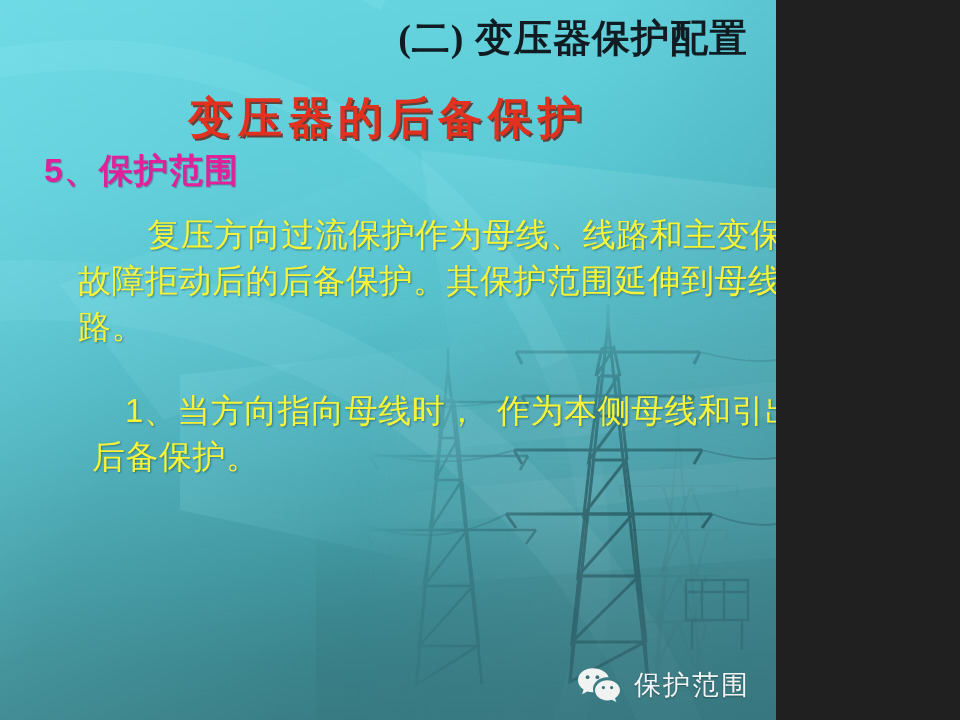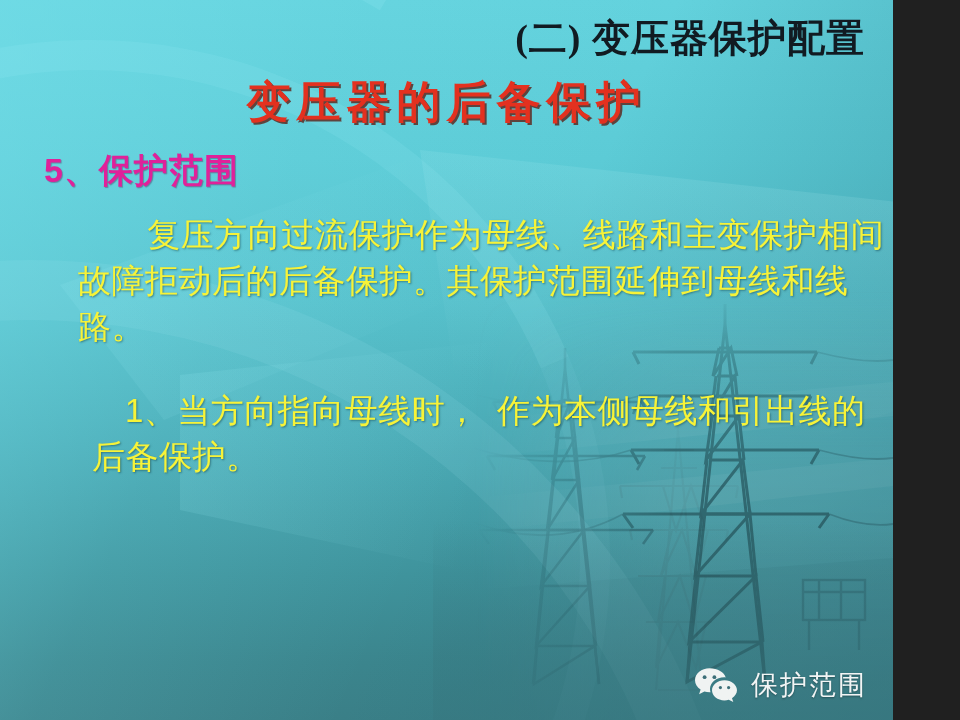--- a/index.html
+++ b/index.html
@@ -3,21 +3,21 @@
 <meta charset="utf-8">
 <title>变压器的后备保护</title>
 <style>
   html, body {
     margin: 0;
     padding: 0;
     background: #202020;
   }
   #slide {
     position: relative;
-    width: 893px;
+    width: 776px;
     height: 720px;
     overflow: hidden;
     font-family: "Liberation Sans", "DejaVu Sans", sans-serif;
     background: #5ecdd8;
     -webkit-font-smoothing: antialiased;
   }
 
   
   .bg-base {
     position: absolute;
@@ -152,21 +152,21 @@
     line-height: 48px;
     font-weight: 700;
     color: #111b22;
     letter-spacing: 1px;
     font-family: "Liberation Serif", "DejaVu Serif", serif;
     white-space: nowrap;
   }
   .title {
     position: absolute;
     left: 0; right: 0;
-    top: 76px;
+    top: 92px;
     text-align: center;
     font-size: 44px;
     line-height: 54px;
     font-weight: 700;
     color: #e3311f;
     letter-spacing: 6px;
     font-family: "Liberation Serif", "DejaVu Serif", serif;
     text-shadow: 2px 2px 0 rgba(92,20,10,0.75);
     white-space: nowrap;
   }

